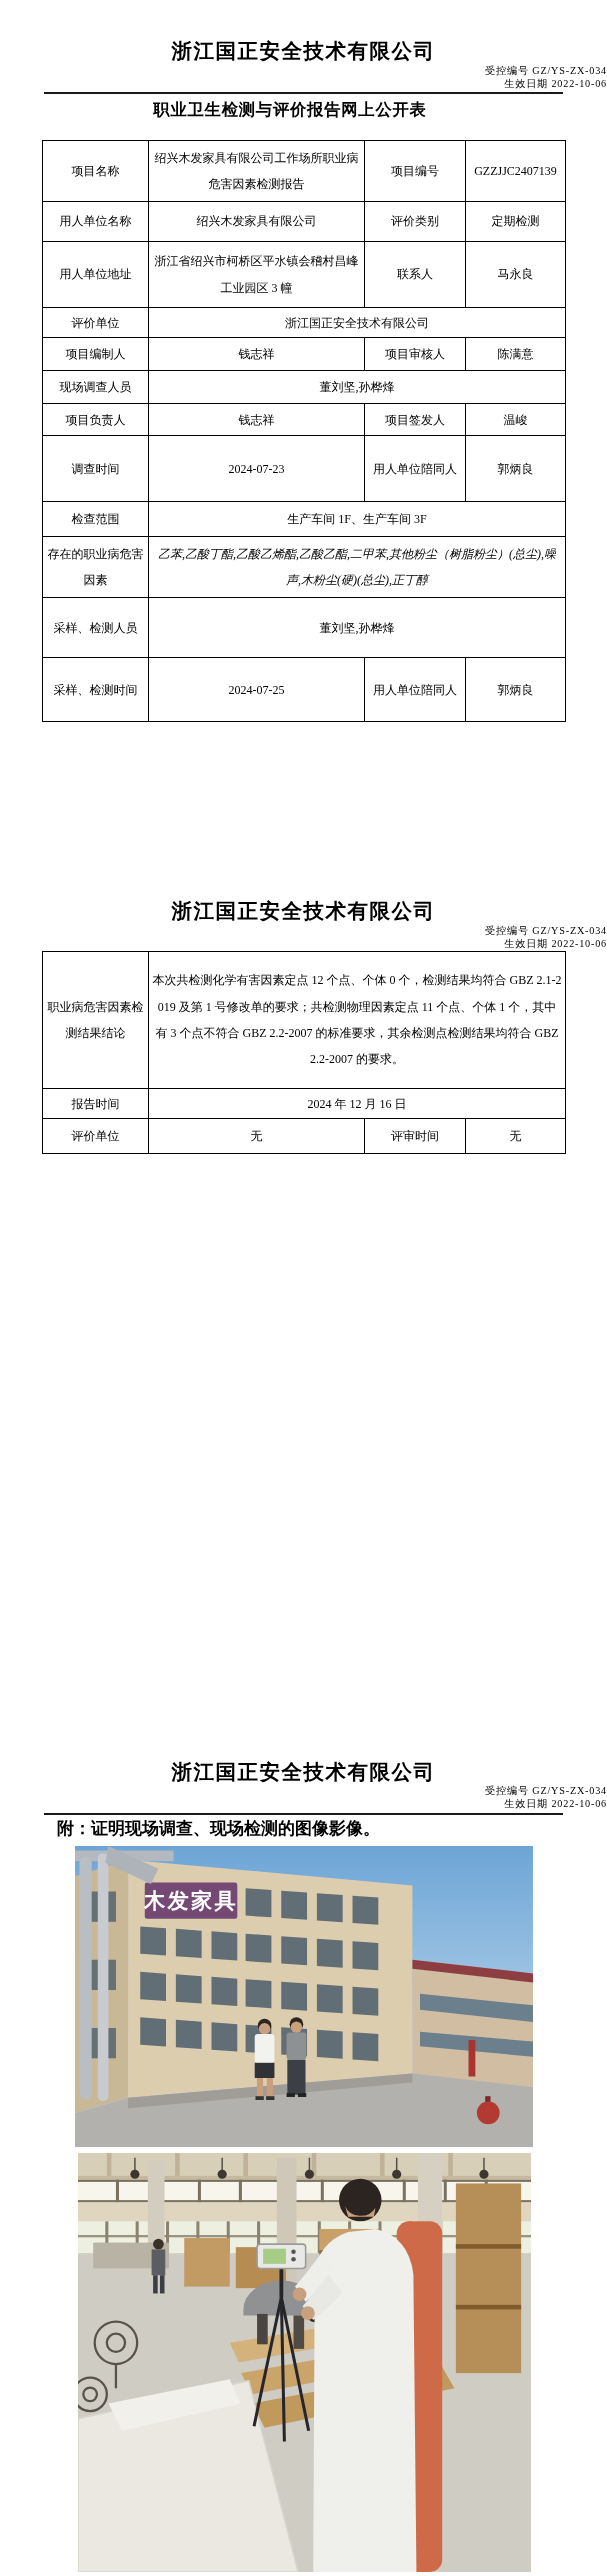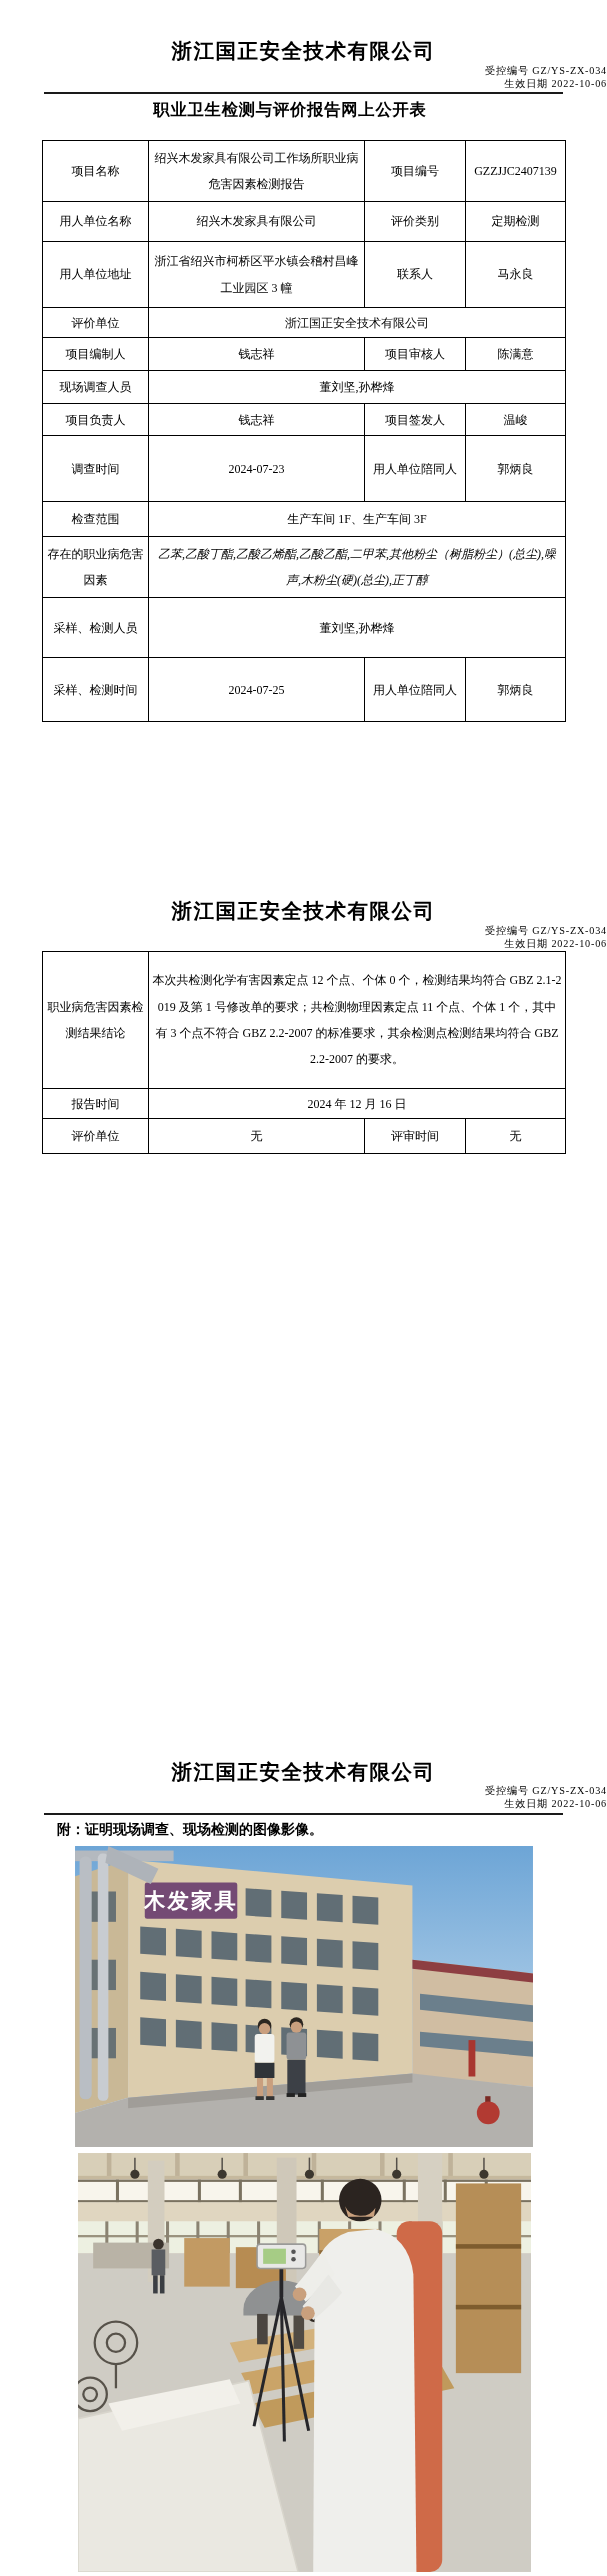--- a/index.html
+++ b/index.html
@@ -14,21 +14,21 @@
              font-family:"Liberation Sans","DejaVu Sans",sans-serif;line-height:21px;letter-spacing:0.8px;}
   table.doc{border-collapse:collapse;table-layout:fixed;width:524px;}
   table.doc td{border:0.8px solid #000;font-size:12px;text-align:center;vertical-align:middle;
                line-height:2.2;padding:1.5px 3px;word-break:break-all;}
   td.lab{padding:1.5px 14.4px;}
   td.lab3{padding:1.5px 11.4px;}
   td.val2{padding:1.5px 20.5px;}
   td.just{text-align:justify;text-align-last:center;padding:1.5px 7.6px;font-style:italic;}
   td.concl{text-align:justify;padding:1.5px 9px;line-height:2.6;}
   td.concl-lab{padding:1.5px 14.4px;line-height:2.9;margin-left:20px;}
-  .note{left:57px;width:516px;font-size:14px;font-weight:bold;
+  .note{left:57px;width:516px;font-size:17px;font-weight:bold;
         font-family:"Liberation Sans","DejaVu Sans",sans-serif;line-height:20px;}
   .photo{display:block;}
 </style>
 </head>
 <body>
 
 <div class="abs company" style="top:38px">浙江国正安全技术有限公司</div>
 <div class="abs ctrl" style="top:65px">受控编号 GZ/YS-ZX-034</div>
 <div class="abs ctrl" style="top:78px">生效日期 2022-10-06</div>
 <div class="abs rule" style="top:92px"></div>

